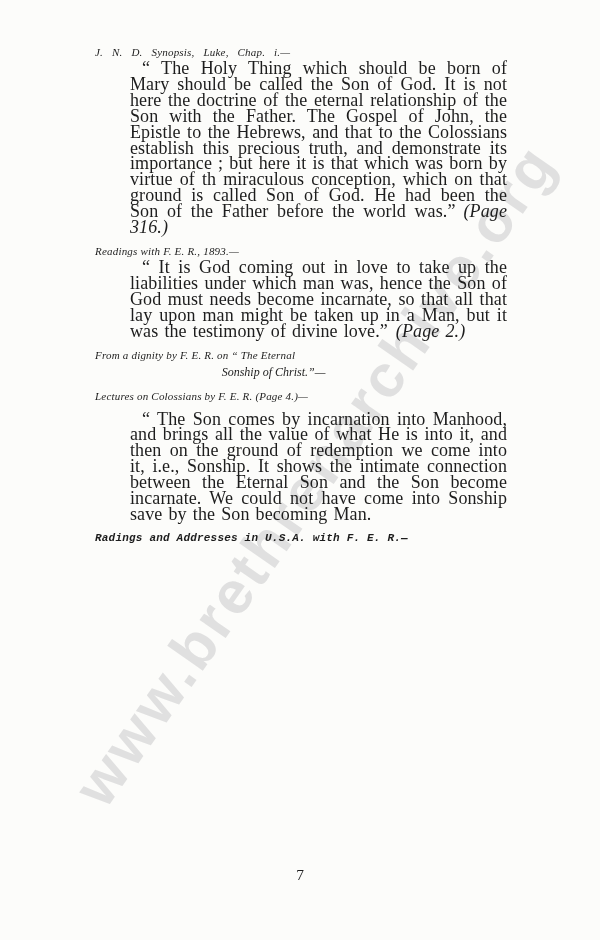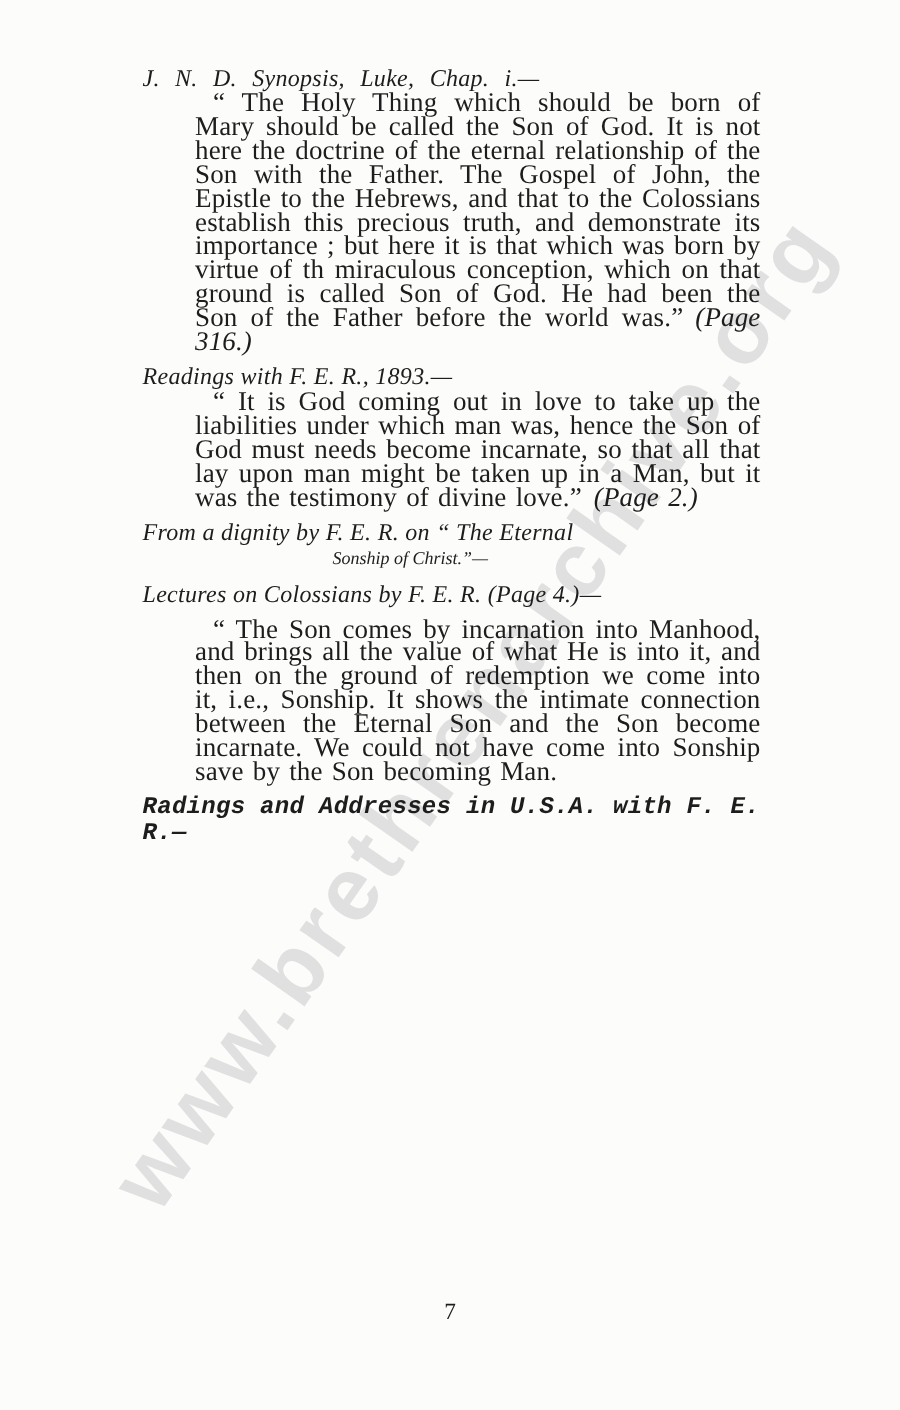--- a/index.html
+++ b/index.html
@@ -26,21 +26,21 @@
   }
   .page-content {
     position: relative;
     z-index: 1;
     padding: 44px 0 0 95px;
     width: 600px;
   }
   .entry { margin-bottom: 7px; width: 412px; }
   .entry-heading {
     font-style: italic;
-    font-size: 16px;
+    font-size: 11px;
     line-height: 17px;
     letter-spacing: 0.2px;
   }
   .entry-heading.spread { word-spacing: 6px; }
   .entry-heading.bold { font-weight: bold; font-family: Liberation Mono, monospace; }
   .entry-heading2 {
     font-style: italic;
     font-size: 12px;
     line-height: 17px;
     text-align: center;

